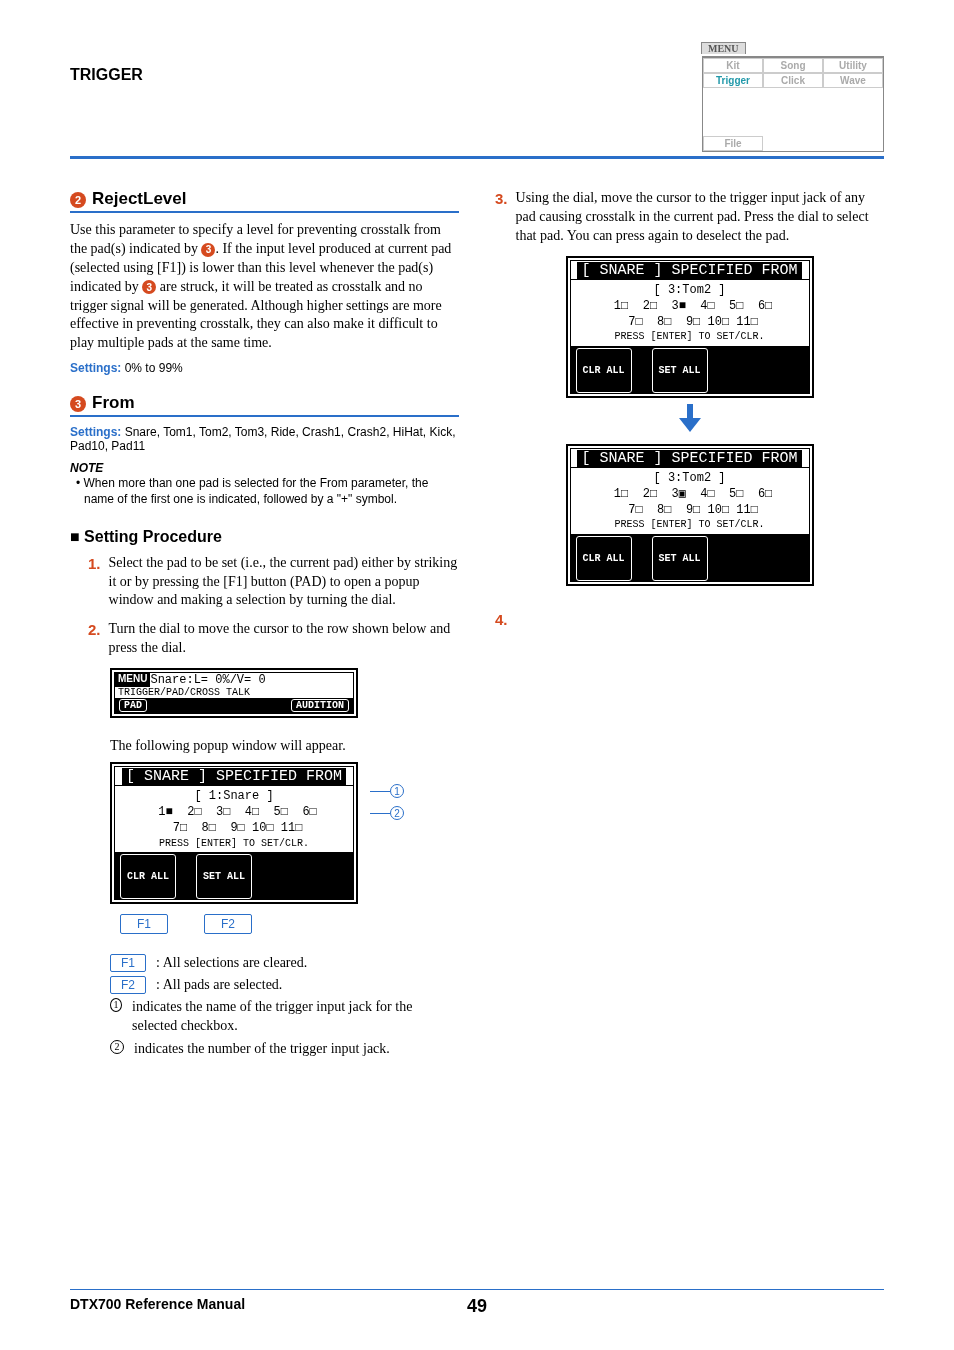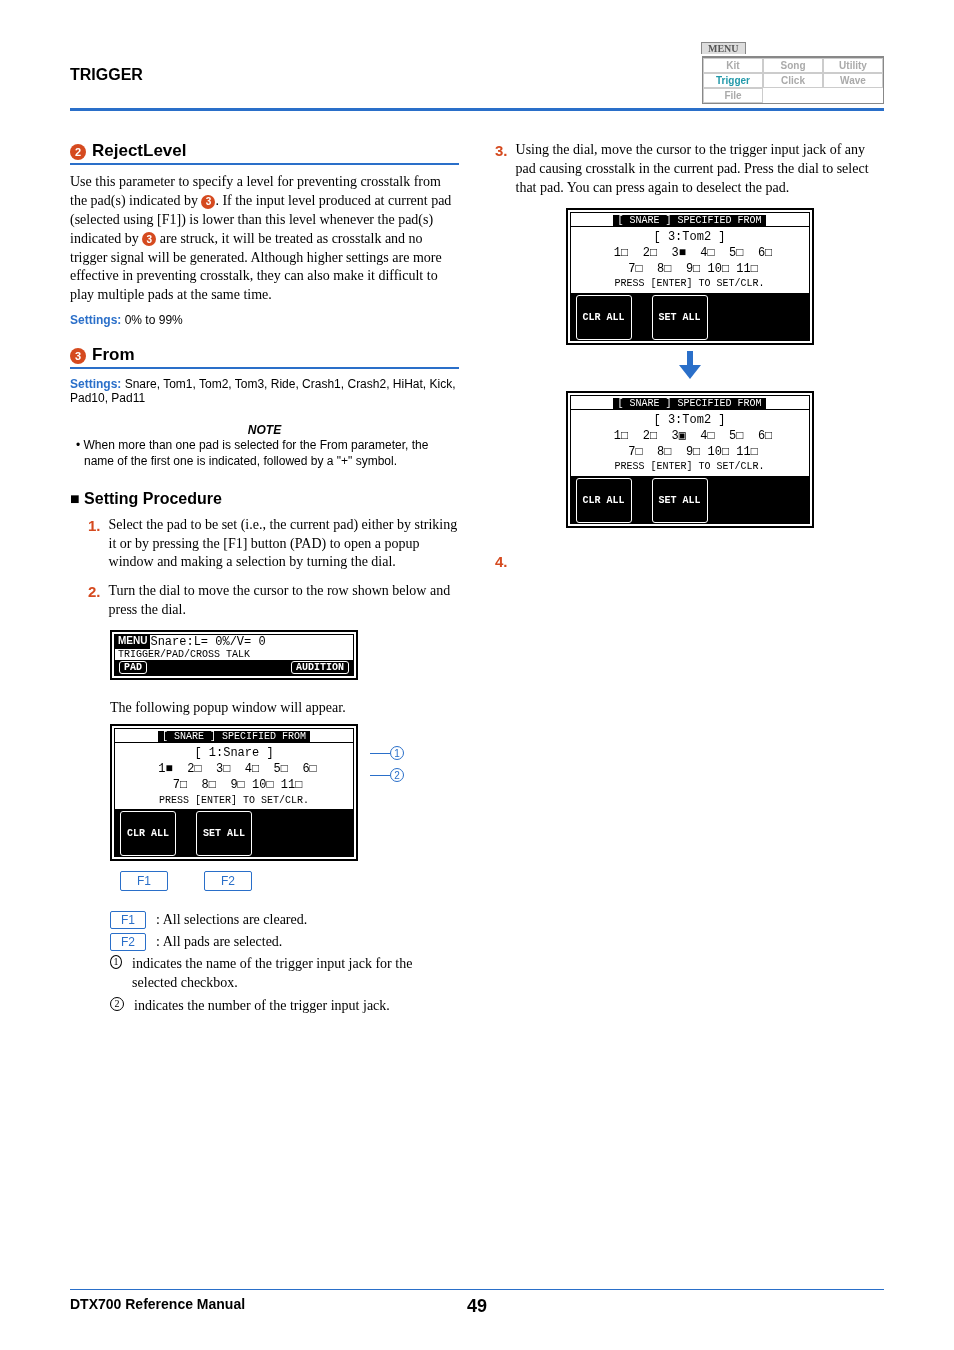--- a/index.html
+++ b/index.html
@@ -59,20 +59,21 @@
     font-weight: bold;
   }
   .menu-cell.sel { color: #29a; font-weight: bold; }
   .menu-row2 {
     display: grid;
     grid-template-columns: 60px 60px 60px;
   }
   .menu-row3 {
     display: grid;
     grid-template-columns: 60px;
+    margin-top: 48px;
   }
   .blue-rule {
     border: none;
     border-top: 3px solid #2a6fc9;
     margin-bottom: 30px;
   }
   .columns {
     display: flex;
     gap: 36px;
   }
@@ -124,22 +125,21 @@
     font-family: Arial, sans-serif;
     font-size: 12px;
     margin-bottom: 18px;
   }
   .settings-label { color: #2a6fc9; font-weight: bold; }
   .note-head {
     font-family: Arial, sans-serif;
     font-weight: bold;
     font-style: italic;
     font-size: 12px;
-    margin-top: 18px;
-    text-align: center;
+    margin-top: 8px;
   }
   .note-body {
     font-family: Arial, sans-serif;
     font-size: 12px;
     padding-left: 14px;
     text-indent: -8px;
     margin-bottom: 20px;
     line-height: 1.35;
   }
   .sub-head {
@@ -229,21 +229,21 @@
     font-family: "Courier New", monospace;
   }
   .popup-header {
     margin: 2px 2px 0 2px;
     text-align: center;
     font-size: 11px;
     border: 1px solid #000; border-bottom: none;
     padding-top: 1px;
   }
   .popup-header .bar {
-    background: #000; color: #fff; display: inline-block; padding: 0 4px; font-size: 10px;
+    background: #000; color: #fff; display: inline-block; padding: 0 4px; font-size: 15px;
   }
   .popup-body {
     border: 1px solid #000;
     margin: 0 2px;
     font-size: 12px;
     padding: 2px 6px;
     text-align: center;
     line-height: 1.35;
   }
   .popup-bottom {

